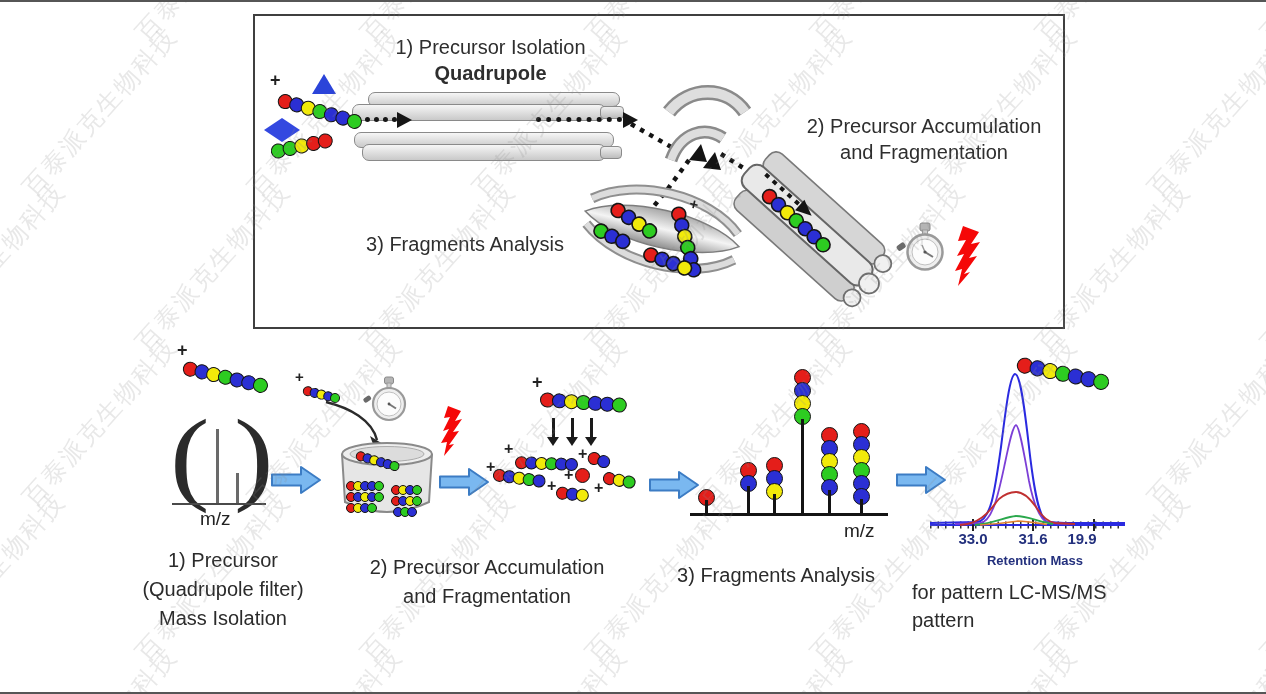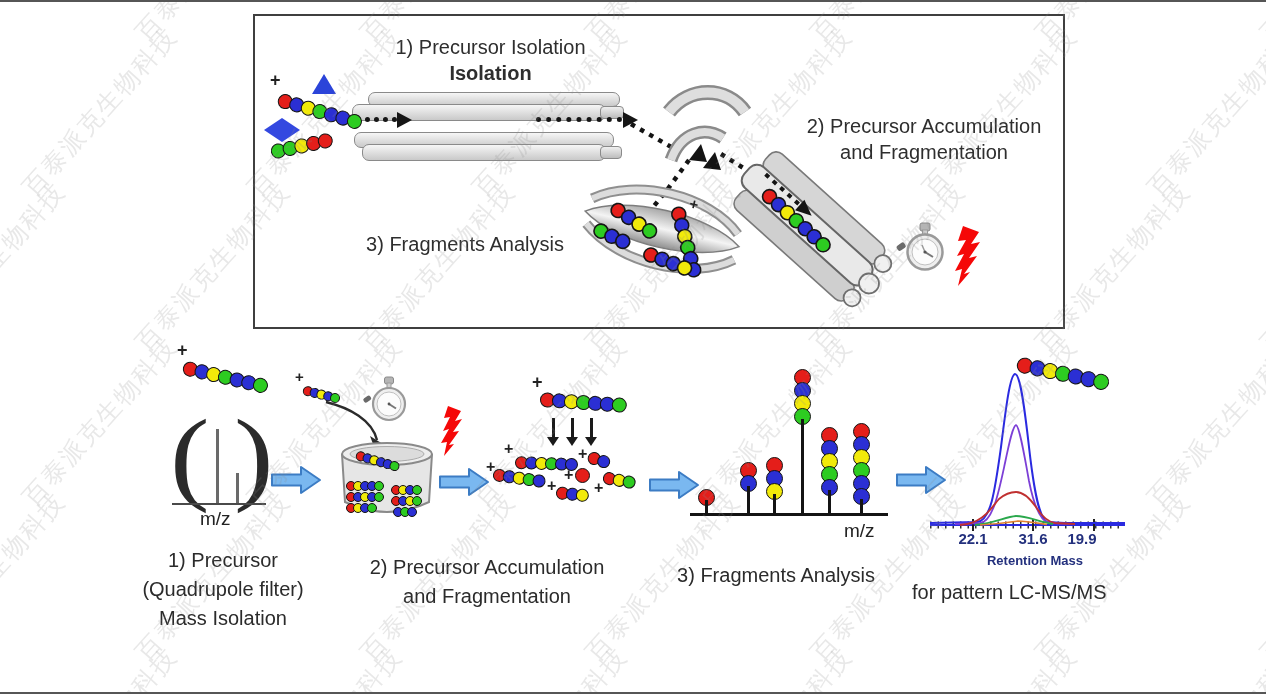--- a/index.html
+++ b/index.html
@@ -98,21 +98,21 @@
       <span class="wm" style="left: 442px; top: 715px;">百泰派克生物科技</span>
       <span class="wm" style="left: 667px; top: 715px;">百泰派克生物科技</span>
       <span class="wm" style="left: 892px; top: 715px;">百泰派克生物科技</span>
       <span class="wm" style="left: 1117px; top: 715px;">百泰派克生物科技</span>
     </div>
 
   <div class="panelbox"></div>
 
   <div class="ptext" style="left:358px;top:34px;width:265px;">
     <div>1) Precursor Isolation</div>
-    <div class="bold">Isolation</div>
+    <div class="bold">Quadrupole</div>
   </div>
   <div class="ptext" style="left:788px;top:113px;width:272px;">
     <div>2) Precursor Accumulation</div>
     <div>and Fragmentation</div>
   </div>
   <div class="ptext" style="left:348px;top:231px;width:234px;">
     <div>3) Fragments Analysis</div>
   </div>
 
   <span class="plus" style="left:270px;top:70px;">+</span>
@@ -488,20 +488,21 @@
     <line x1="5" y1="160" x2="200" y2="160" stroke-width="2" stroke="#2a2ae0"></line>
     <line x1="48" y1="154" x2="48" y2="166" stroke="#222" stroke-width="2"></line>
     <line x1="108" y1="154" x2="108" y2="166" stroke="#222" stroke-width="2"></line>
     <line x1="169" y1="154" x2="169" y2="166" stroke="#222" stroke-width="2"></line>
     <path d="M5,158 L52,157 C66,156 70,125 76,82 C81,42 85,10 90,9 C95,9 99,38 104,82 C109,126 114,153 122,157 L140,158 L200,158" fill="none" stroke-width="2" stroke="#2a2ae0"></path>
     <path d="M30,159 L55,158 C68,157 74,126 80,98 C85,74 88,61 91,60 C94,61 98,82 104,116 C109,141 115,156 124,158 L145,159" fill="none" stroke-width="1.8" stroke="#7c3fd6"></path>
     <path d="M35,160 C58,159 66,143 74,134 C80,129 86,127 91,127 C98,127 104,132 111,142 C116,150 122,157 130,158 L150,159" fill="none" stroke-width="1.8" stroke="#c03030"></path>
     <path d="M50,160 C70,158 80,152 91,151 C102,151 112,156 128,159" fill="none" stroke-width="1.8" stroke="#2aa84c"></path>
     <path d="M55,160 C75,159 86,157 93,156 C101,156 112,158 122,159.5" fill="none" stroke-width="1.6" stroke="#e08030"></path>
   </svg>
-  <div class="rtlab" style="left:955px;top:530px;">22.1</div>
+  <div class="rtlab" style="left:955px;top:530px;">33.0</div>
   <div class="rtlab" style="left:1015px;top:530px;">31.6</div>
   <div class="rtlab" style="left:1064px;top:530px;">19.9</div>
   <div class="rtitle" style="left:970px;top:553px;">Retention Mass</div>
   <div class="cap" style="left:912px;top:578px;width:255px;text-align:left;line-height:28px;">
     <div>for pattern LC-MS/MS</div>
+    <div>pattern</div>
   </div>
 </div>
 
 </body></html>

